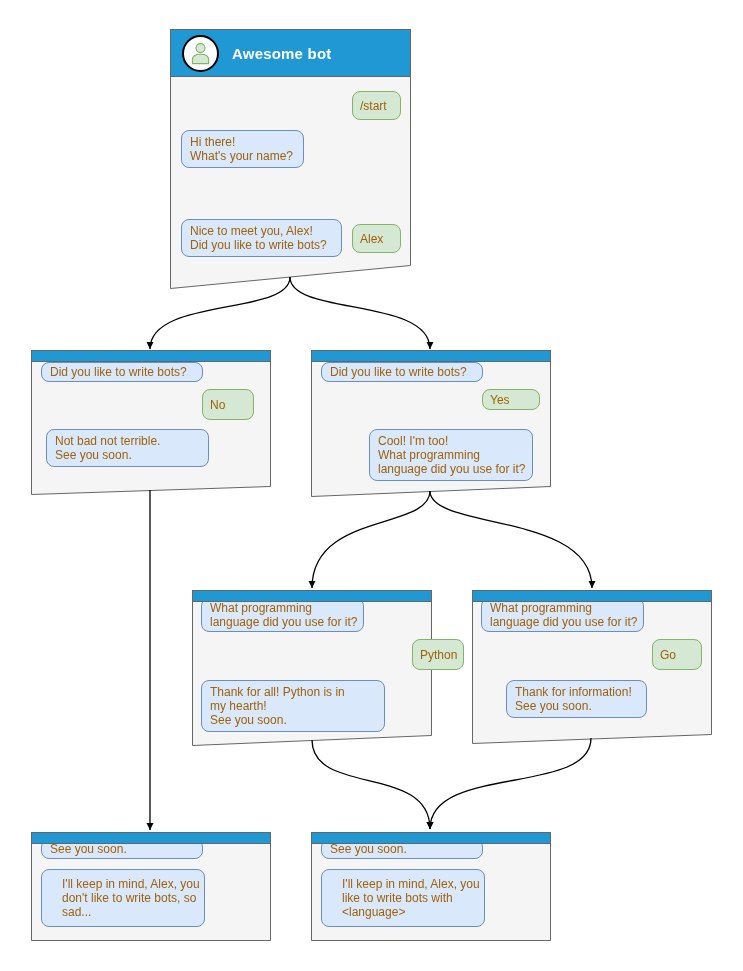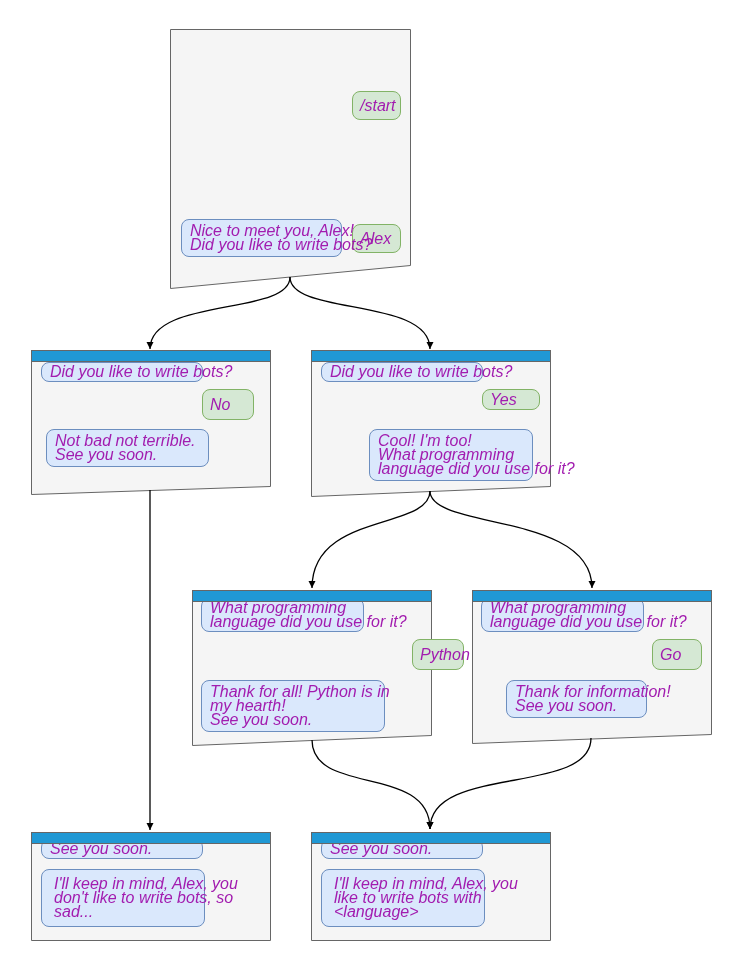--- a/index.html
+++ b/index.html
@@ -5,28 +5,28 @@
   html,body { margin:0; padding:0; background:#ffffff; }
   .canvas {
     position:relative; width:743px; height:971px; background:#ffffff;
     font-family:"Liberation Sans", sans-serif; overflow:hidden;
   }
   svg.base-layer { position:absolute; left:0; top:0; z-index:0; }
 
   
   .bubble {
     position:absolute; box-sizing:border-box; z-index:1;
-    font-size:16px; line-height:14px; color:#a21caf;
-    border-radius:8px; white-space:pre;font-style:italic;
+    font-size:12px; line-height:14px; color:#a16207;
+    border-radius:8px; white-space:pre;
   }
   .bubble.bot  { background:#dae8fc; border:1px solid #6c8ebf; padding:4px 8px; }
   .bubble.user { background:#d5e8d4; border:1px solid #82b366; padding:0 7px;
                  display:flex; align-items:center; }
   .bubble.snug  { padding:2px 8px; }
-  .bubble.roomy { padding:7px 12px; }
+  .bubble.roomy { padding:7px 20px; }
 
   
   .winheader {
     position:absolute; box-sizing:border-box; z-index:2;
     background:#2098d4; border:1px solid #666666;
   }
   .main-header { display:flex; align-items:center; gap:13px; padding-left:11px; }
   .main-title  { color:#ffffff; font-weight:bold; font-size:15px; letter-spacing:0.2px; }
   .avatar {
     width:37px; height:37px; border-radius:50%; box-sizing:border-box;
@@ -56,21 +56,32 @@
 
     <path d="M290,277 C290,316 150,297 150,349" fill="none" stroke="#000000" stroke-width="1.3" marker-end="url(#arrowhead)"></path>
     <path d="M290,277 C290,316 430,297 430,349" fill="none" stroke="#000000" stroke-width="1.3" marker-end="url(#arrowhead)"></path>
     <path d="M150,490 L150,830" fill="none" stroke="#000000" stroke-width="1.3" marker-end="url(#arrowhead)"></path>
     <path d="M430,491 C430,530 312,512 312,588" fill="none" stroke="#000000" stroke-width="1.3" marker-end="url(#arrowhead)"></path>
     <path d="M430,491 C430,530 592,512 592,588" fill="none" stroke="#000000" stroke-width="1.3" marker-end="url(#arrowhead)"></path>
     <path d="M312,740 C312,796 430,764 430,829" fill="none" stroke="#000000" stroke-width="1.3" marker-end="url(#arrowhead)"></path>
     <path d="M591,738 C591,796 430,764 430,829" fill="none" stroke="#000000" stroke-width="1.3" marker-end="url(#arrowhead)"></path>
   </svg>
 
+  <div class="winheader main-header" style="left:170px;top:29px;width:241px;height:48px;">
+    <div class="avatar">
+      <svg viewBox="0 0 24 24" width="27" height="27">
+        <circle cx="12" cy="7.2" r="4" fill="#d5e8d4" stroke="#82b366" stroke-width="1"></circle>
+        <path d="M4.8,21 L4.8,17.4 C4.8,13.8 8,12.7 12,12.7 C16,12.7 19.2,13.8 19.2,17.4 L19.2,21 Z" fill="#d5e8d4" stroke="#82b366" stroke-width="1" stroke-linejoin="round"></path>
+      </svg>
+    </div>
+    <span class="main-title">Awesome bot</span>
+  </div>
   <div class="bubble user" style="left:352px;top:91px;width:49px;height:29px;">/start</div>
+  <div class="bubble bot" style="left:181px;top:130px;width:123px;">Hi there!
+What's your name?</div>
   <div class="bubble user" style="left:352px;top:180px;width:49px;height:29px;margin-top:44px;">Alex</div>
   <div class="bubble bot" style="left:181px;top:219px;width:161px;">Nice to meet you, Alex!
 Did you like to write bots?</div>
 
   <div class="winheader" style="left:31px;top:350px;width:240px;height:12px;"></div>
   <div class="bubble bot snug" style="left:41px;top:362px;width:162px;">Did you like to write bots?</div>
   <div class="bubble user" style="left:202px;top:389px;width:52px;height:31px;">No</div>
   <div class="bubble bot" style="left:46px;top:429px;width:163px;">Not bad not terrible.
 See you soon.</div>
 

